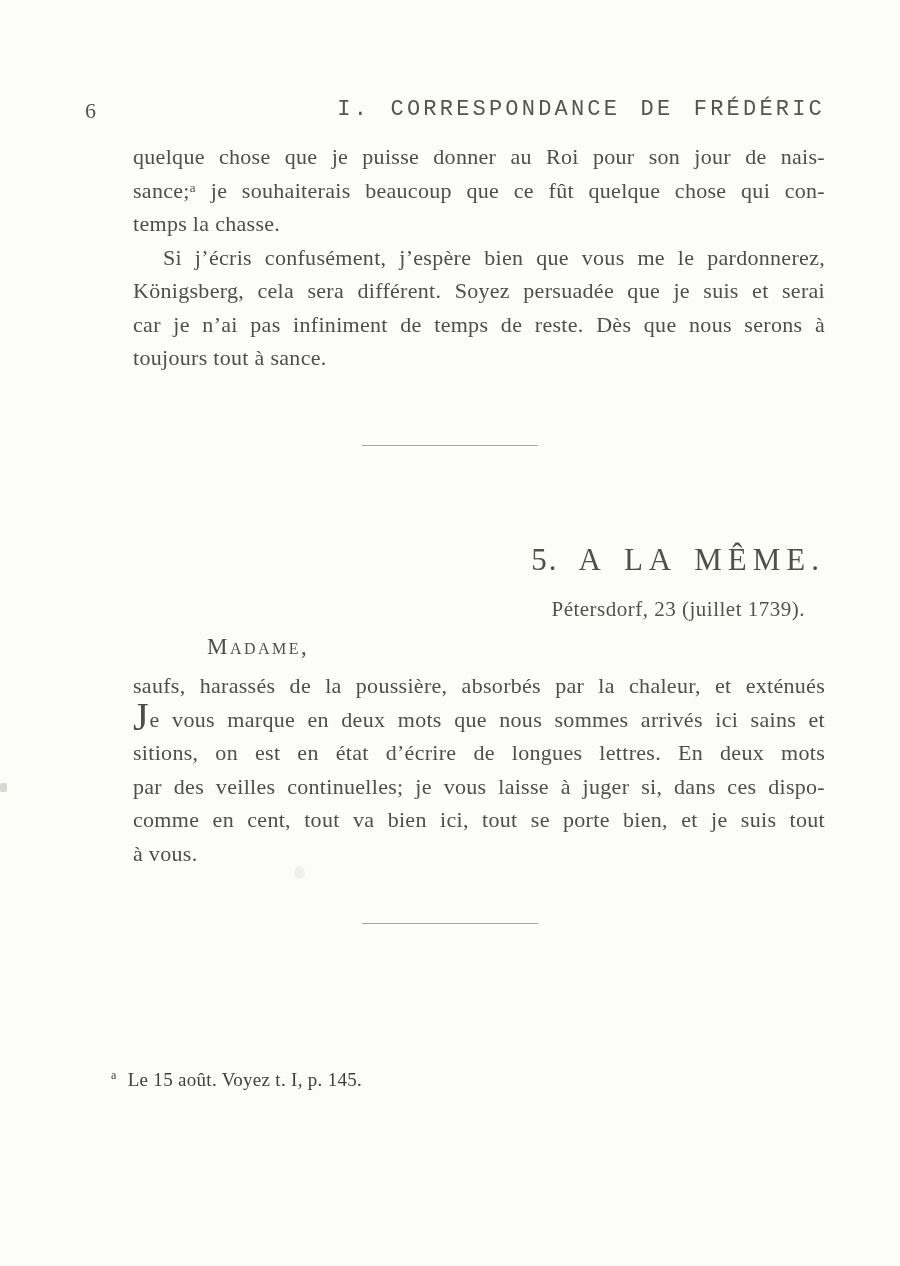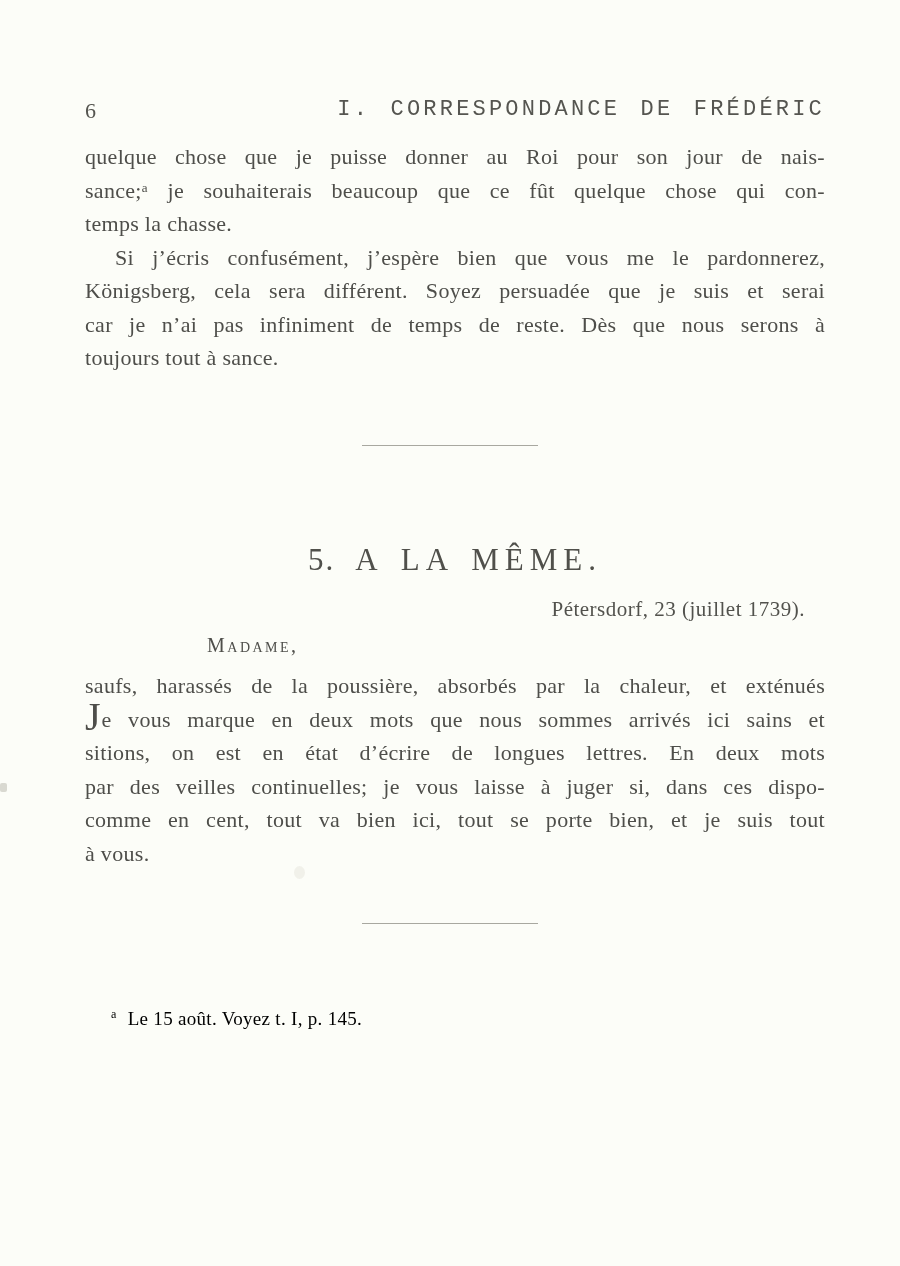--- a/index.html
+++ b/index.html
@@ -29,20 +29,21 @@
   .textblock p { margin: 0; padding: 0; }
   .jline {
     display: block;
     font-size: 22px;
     line-height: 33.5px;
     letter-spacing: 0.3px;
     text-align: justify;
     text-align-last: justify;
     white-space: nowrap;
     color: #4e4e4a;
+    margin-left: 48px;
   }
   .jline.last { text-align-last: left; white-space: normal; }
   .indent { text-indent: 30px; }
 
   .opening { top: 140px; }
   .letter-body { top: 669px; }
 
   .initial {
     font-size: 40px;
     line-height: 0;
@@ -67,28 +68,28 @@
   .letter-number { letter-spacing: 2px; margin-right: 20px; }
   .letter-title  { letter-spacing: 6px; word-spacing: 5px; }
 
   .dateline {
     position: absolute; top: 597px; right: 95px;
     font-size: 21px; letter-spacing: 0.5px; color: #52524d;
   }
 
   .salutation {
     position: absolute; top: 634px; left: 207px;
-    font-size: 20px; font-variant: small-caps;
+    font-size: 23px; font-variant: small-caps;
     letter-spacing: 2.5px; color: #4e4e4a;
   }
 
   
   .footnote {
-    position: absolute; top: 1007px; left: 85px;
-    font-size: 19px; color: #000000; letter-spacing: 0.3px;
+    position: absolute; top: 1068px; left: 85px;
+    font-size: 19px; color: #404040; letter-spacing: 0.3px;
   }
   .fn-marker {
     vertical-align: super; font-size: 12px;
     margin-left: 26px; margin-right: 11px;
   }
 
   
   .artifact { position: absolute; border-radius: 2px; }
   .artifact-1 { left: 0; top: 783px; width: 7px; height: 9px; background: #d9d9d1; }
   .artifact-2 { left: 294px; top: 866px; width: 11px; height: 13px; background: #f1f1ea; border-radius: 50%; }
@@ -112,21 +113,21 @@
     <p>
       <span class="jline indent">Si j’écris confusément, j’espère bien que vous me le pardonnerez,</span>
       <span class="jline">Königsberg, cela sera différent. Soyez persuadée que je suis et serai</span>
       <span class="jline">car je n’ai pas infiniment de temps de reste. Dès que nous serons à</span>
       <span class="jline last">toujours tout à sance.</span>
     </p>
   </section>
 
   <div class="divider divider-1"></div>
 
-  <h2 class="letter-heading" style="margin:0;font-weight:normal;">
+  <h2 class="letter-heading" style="margin:0;font-weight:normal;text-align:right;">
     <span class="letter-number">5.</span><span class="letter-title">A LA MÊME.</span>
   </h2>
 
   <div class="dateline">Pétersdorf, 23 (juillet 1739).</div>
 
   <div class="salutation">Madame,</div>
 
   <section class="textblock letter-body">
     <p>
       <span class="jline">saufs, harassés de la poussière, absorbés par la chaleur, et exténués</span>

